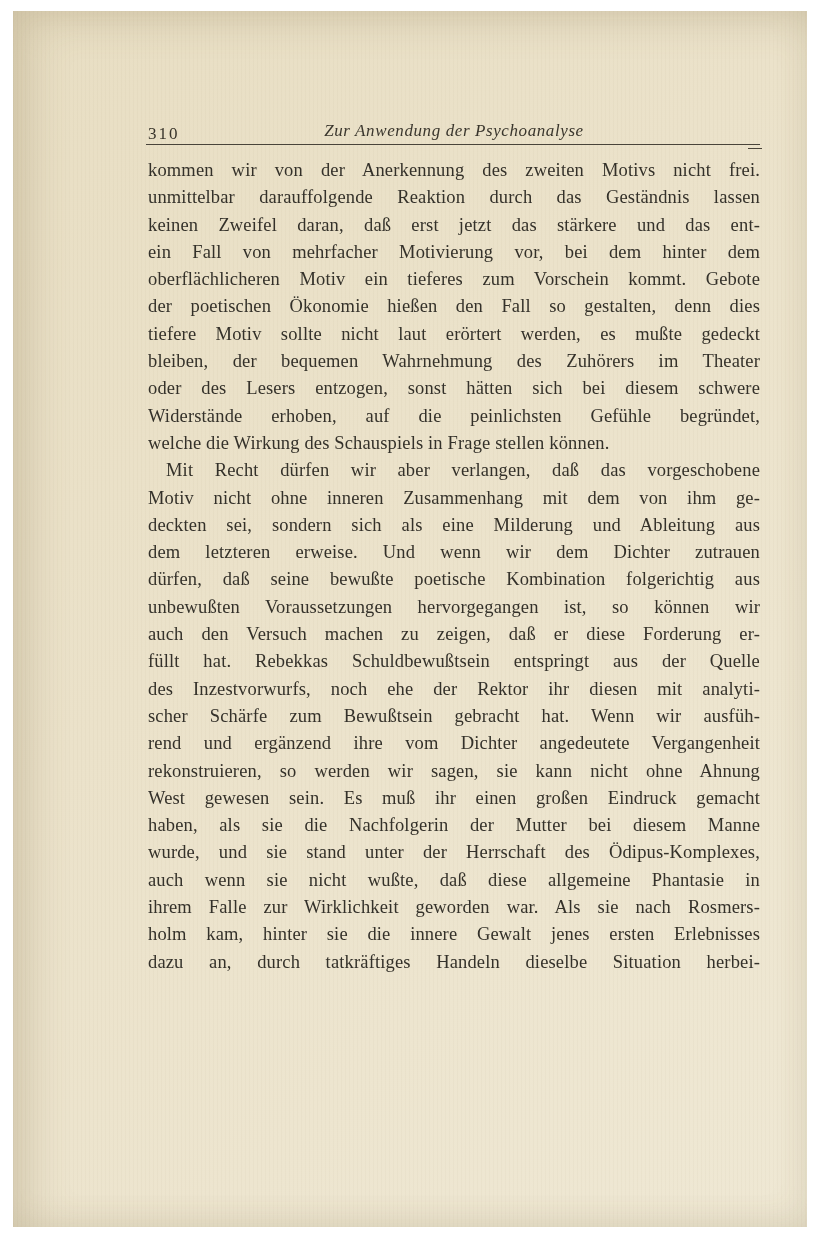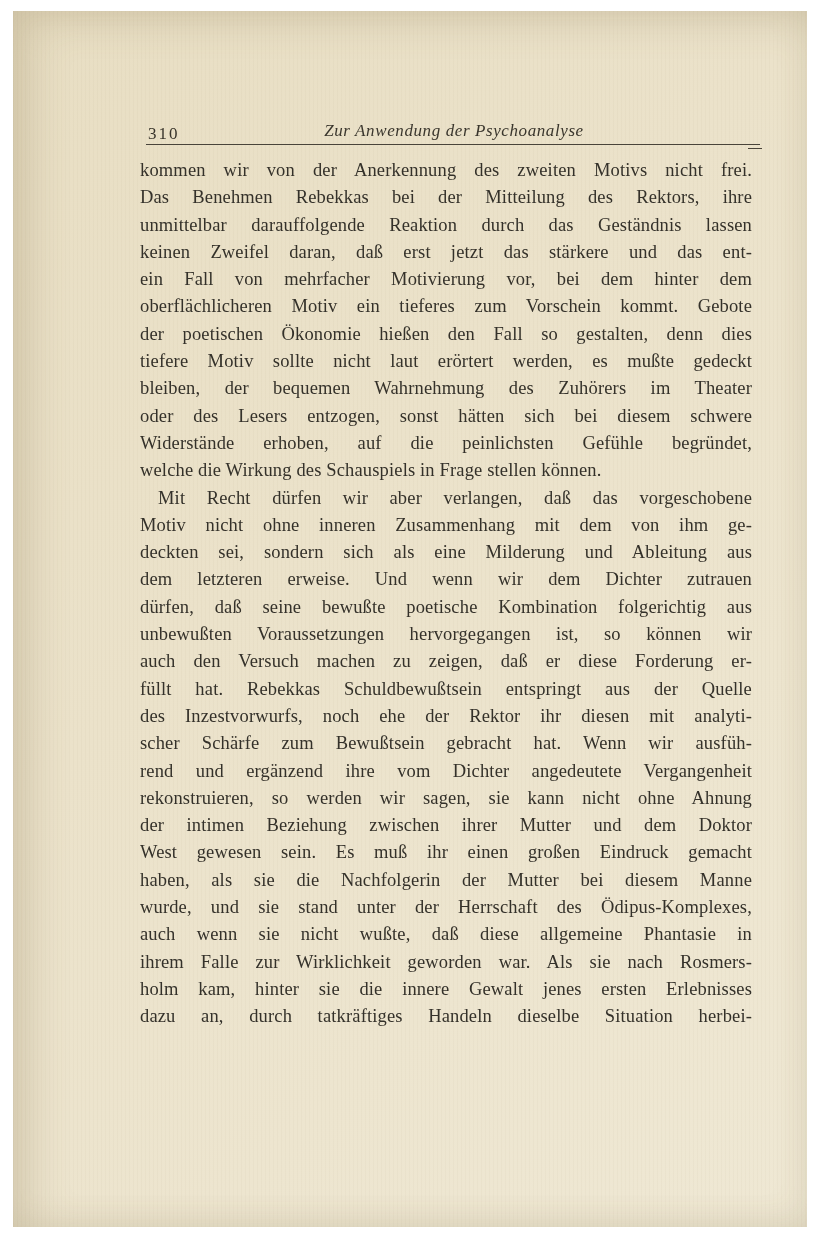--- a/index.html
+++ b/index.html
@@ -69,21 +69,21 @@
   .header-rule-tick {
     position: absolute;
     left: 735px;
     top: 137px;
     width: 14px;
     height: 0;
     border-top: 1.7px solid #49443a;
   }
   .text-block {
     position: absolute;
-    left: 127px;
+    left: 135px;
     top: 146px;
     width: 612px;
     color: #34312a;
     font-size: 18.5px;
     line-height: 27.3px;
     letter-spacing: 0.15px;
   }
   .paragraph { margin: 0; }
   .line {
     text-align: justify;
@@ -101,21 +101,20 @@
   <div class="paper">
     <div class="running-header">
       <span class="page-number">310</span>
       <span class="running-title">Zur Anwendung der Psychoanalyse</span>
     </div>
     <div class="header-rule"></div>
     <div class="header-rule-tick"></div>
     <div class="text-block">
         <div class="paragraph">
           <div class="line">kommen wir von der Anerkennung des zweiten Motivs nicht frei.</div>
-          <div class="line">Das Benehmen Rebekkas bei der Mitteilung des Rektors, ihre</div>
           <div class="line">unmittelbar darauffolgende Reaktion durch das Geständnis lassen</div>
           <div class="line">keinen Zweifel daran, daß erst jetzt das stärkere und das ent-</div>
           <div class="line">ein Fall von mehrfacher Motivierung vor, bei dem hinter dem</div>
           <div class="line">oberflächlicheren Motiv ein tieferes zum Vorschein kommt. Gebote</div>
           <div class="line">der poetischen Ökonomie hießen den Fall so gestalten, denn dies</div>
           <div class="line">tiefere Motiv sollte nicht laut erörtert werden, es mußte gedeckt</div>
           <div class="line">bleiben, der bequemen Wahrnehmung des Zuhörers im Theater</div>
           <div class="line">oder des Lesers entzogen, sonst hätten sich bei diesem schwere</div>
           <div class="line">Widerstände erhoben, auf die peinlichsten Gefühle begründet,</div>
           <div class="line no-justify">welche die Wirkung des Schauspiels in Frage stellen können.</div>
@@ -126,21 +125,20 @@
           <div class="line">deckten sei, sondern sich als eine Milderung und Ableitung aus</div>
           <div class="line">dem letzteren erweise. Und wenn wir dem Dichter zutrauen</div>
           <div class="line">dürfen, daß seine bewußte poetische Kombination folgerichtig aus</div>
           <div class="line">unbewußten Voraussetzungen hervorgegangen ist, so können wir</div>
           <div class="line">auch den Versuch machen zu zeigen, daß er diese Forderung er-</div>
           <div class="line">füllt hat. Rebekkas Schuldbewußtsein entspringt aus der Quelle</div>
           <div class="line">des Inzestvorwurfs, noch ehe der Rektor ihr diesen mit analyti-</div>
           <div class="line">scher Schärfe zum Bewußtsein gebracht hat. Wenn wir ausfüh-</div>
           <div class="line">rend und ergänzend ihre vom Dichter angedeutete Vergangenheit</div>
           <div class="line">rekonstruieren, so werden wir sagen, sie kann nicht ohne Ahnung</div>
-          <div class="line">der intimen Beziehung zwischen ihrer Mutter und dem Doktor</div>
           <div class="line">West gewesen sein. Es muß ihr einen großen Eindruck gemacht</div>
           <div class="line">haben, als sie die Nachfolgerin der Mutter bei diesem Manne</div>
           <div class="line">wurde, und sie stand unter der Herrschaft des Ödipus-Komplexes,</div>
           <div class="line">auch wenn sie nicht wußte, daß diese allgemeine Phantasie in</div>
           <div class="line">ihrem Falle zur Wirklichkeit geworden war. Als sie nach Rosmers-</div>
           <div class="line">holm kam, hinter sie die innere Gewalt jenes ersten Erlebnisses</div>
           <div class="line">dazu an, durch tatkräftiges Handeln dieselbe Situation herbei-</div>
         </div>
       </div>
   </div>

